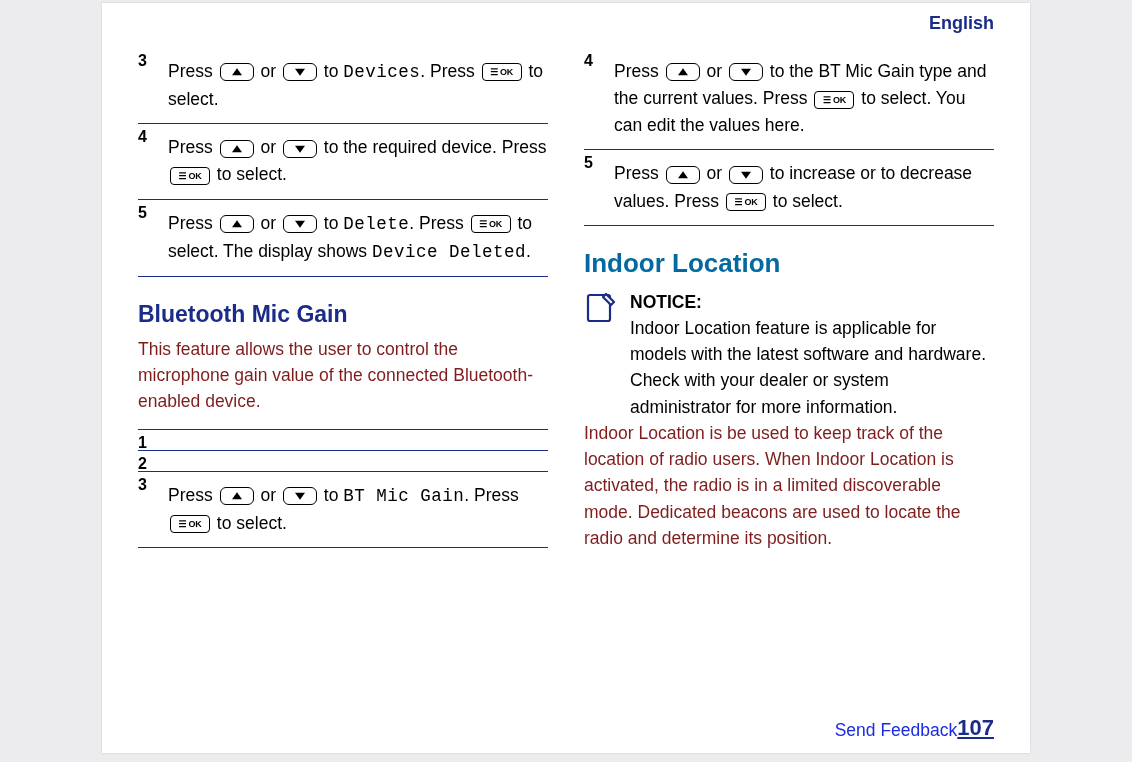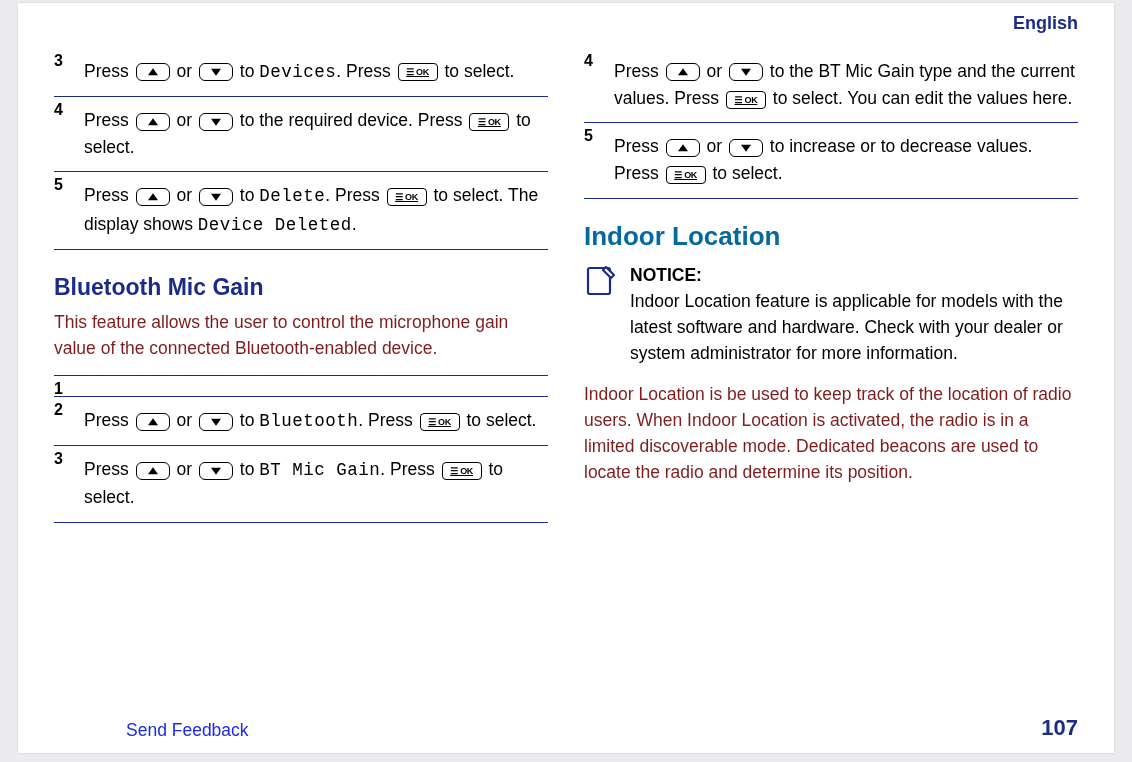--- a/index.html
+++ b/index.html
@@ -6,21 +6,21 @@
   body {
     margin: 0;
     padding: 0;
     font-family: Arial, Helvetica, sans-serif;
     background: #ececee;
     width: 1132px;
     height: 762px;
   }
   .page {
     position: relative;
-    width: 1096px;
+    width: 928px;
     height: 750px;
     margin: 3px auto 0;
     background: #ffffff;
     box-shadow: 0 0 2px rgba(0,0,0,0.15);
     padding: 10px 36px 0 36px;
   }
   .header-lang {
     text-align: right;
     color: #1a2b88;
     font-weight: bold;
@@ -117,57 +117,57 @@
     height: 18px;
     position: relative;
     margin: 0 2px;
     text-align: center;
     font-size: 9px;
     font-weight: bold;
     line-height: 17px;
     letter-spacing: -0.3px;
     font-family: Arial, sans-serif;
     background: #fff;
-    text-decoration: underline;
   }
   .notice-row {
     display: flex;
     align-items: flex-start;
     gap: 12px;
-    margin-bottom: 14px;
+    margin-bottom: 0;
   }
   .notice-icon {
     flex: 0 0 auto;
     margin-top: 2px;
   }
   .notice-text {
     font-size: 17.5px;
     line-height: 1.5;
   }
   .notice-label {
     font-weight: bold;
   }
   .footer {
     position: absolute;
     left: 36px;
     right: 36px;
     bottom: 12px;
     display: flex;
-    justify-content: space-between;
+    justify-content: flex-end;
     align-items: flex-end;
   }
   .feedback-link {
     color: #1a2be0;
     font-size: 17.5px;
     margin-left: 72px;
   }
   .page-num {
     color: #1a2b88;
     font-weight: bold;
     font-size: 22px;
+    text-decoration: underline;
   }
 </style>
 </head>
 <body>
 
 <div class="page">
 
   <div class="header-lang">English</div>
 
   <div class="columns">
@@ -197,23 +197,20 @@
 
       <h2 class="section-title">Bluetooth Mic Gain</h2>
       <p class="para">This feature allows the user to control the microphone gain value of the connected Bluetooth-enabled device.</p>
 
       <div class="step">
         <div class="step-num">1</div>
       </div>
 
       <div class="step">
         <div class="step-num">2</div>
-        <div class="step-body">
-          <span>Press </span><span class="icon-btn up"></span><span> or </span><span class="icon-btn down"></span><span> to </span><span class="mono">Bluetooth</span><span>. Press </span><span class="icon-ok">☰ OK</span><span> to select.</span>
-        </div>
       </div>
 
       <div class="step last-border">
         <div class="step-num">3</div>
         <div class="step-body">
           <span>Press </span><span class="icon-btn up"></span><span> or </span><span class="icon-btn down"></span><span> to </span><span class="mono">BT Mic Gain</span><span>. Press </span><span class="icon-ok">☰ OK</span><span> to select.</span>
         </div>
       </div>
 
     </div>

